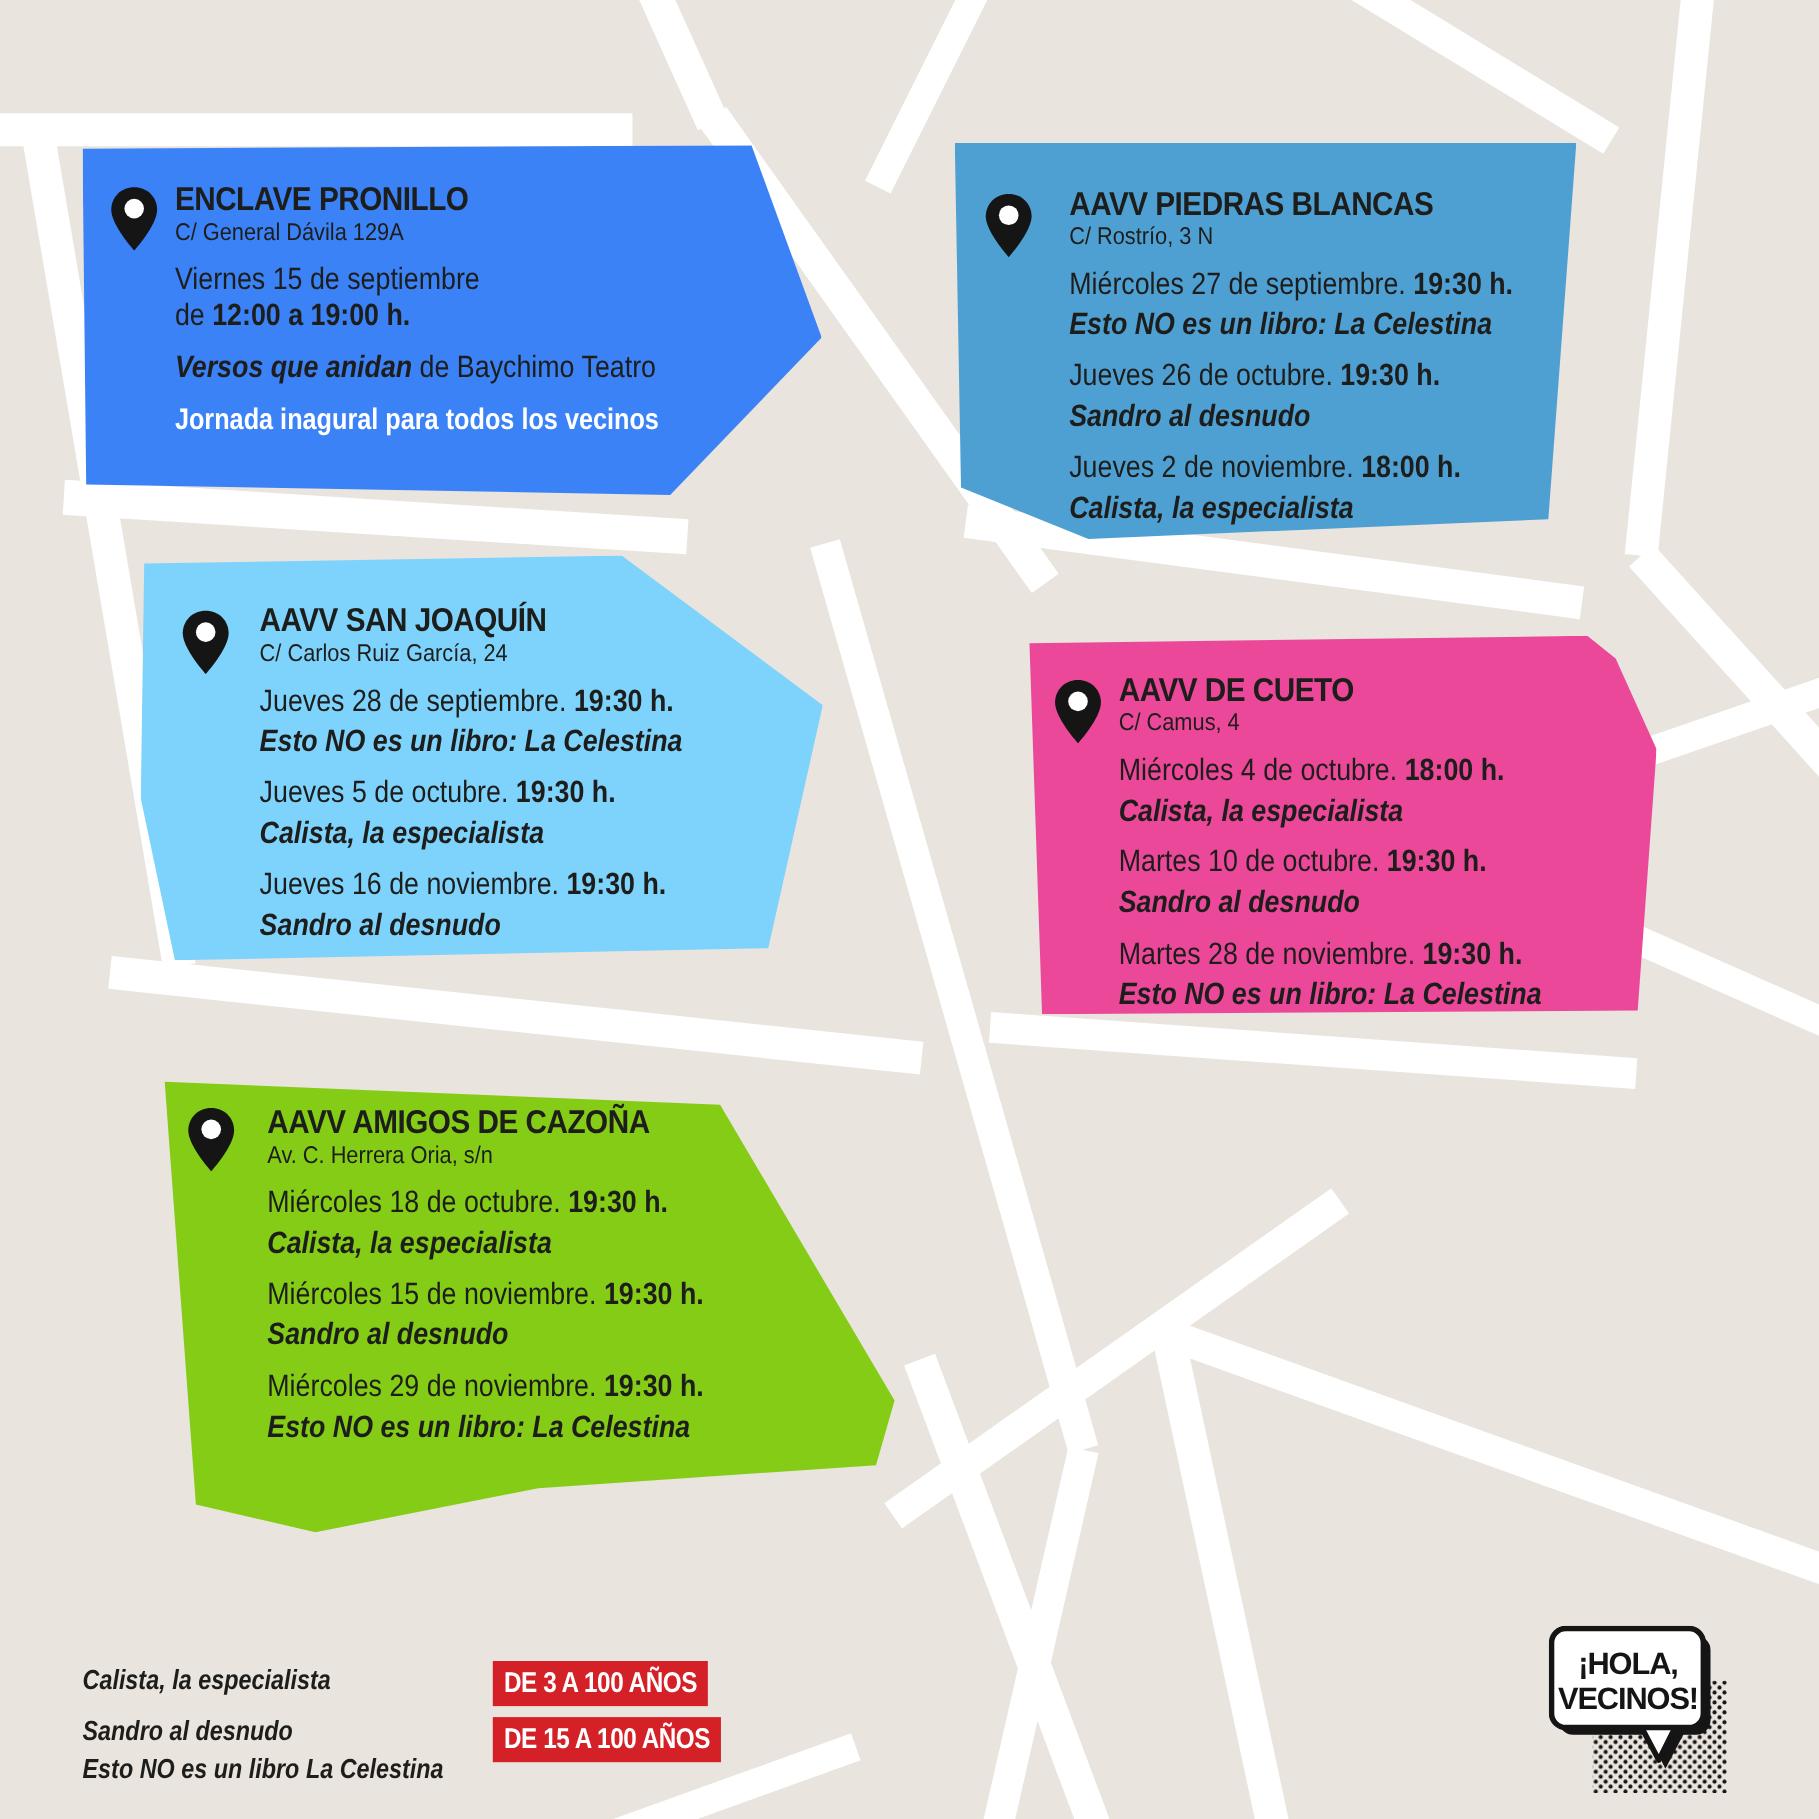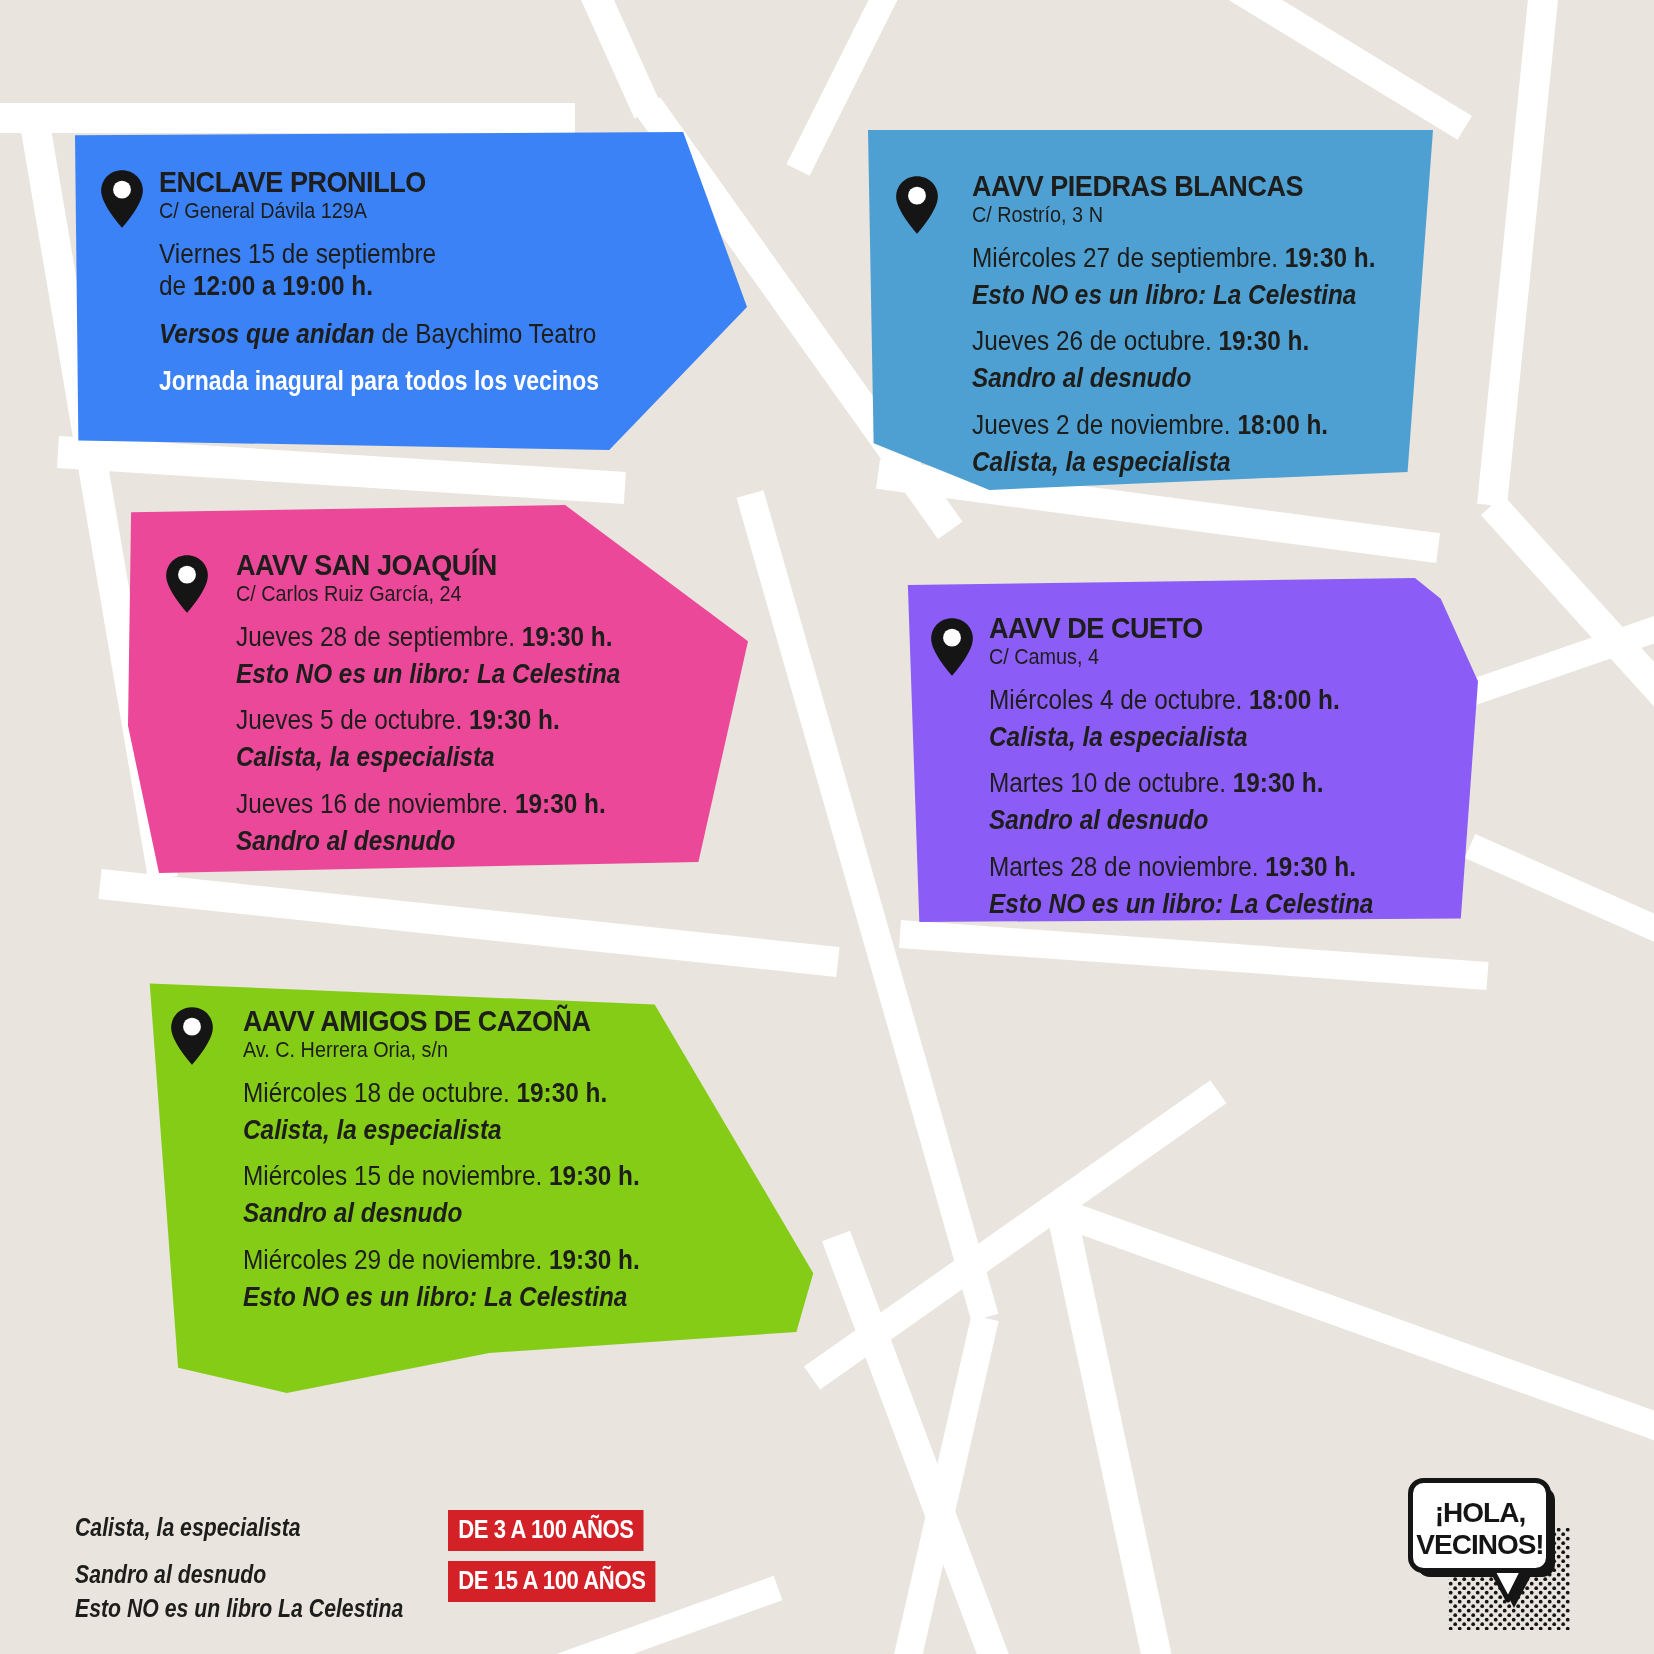--- a/index.html
+++ b/index.html
@@ -98,21 +98,21 @@
         <div class="date sx"><span>Jueves 26 de octubre.</span> <b>19:30 h.</b></div>
         <div class="show sx">Sandro al desnudo</div>
       </div>
       <div class="ev">
         <div class="date sx"><span>Jueves 2 de noviembre.</span> <b>18:00 h.</b></div>
         <div class="show sx">Calista, la especialista</div>
       </div>
     </div>
   </div>
 
-  <div class="block" style="left: 128px; top: 505px; width: 620px; height: 368px; clip-path: polygon(0.5% 2%, 70.5% 0%, 100% 37%, 92% 97%, 5% 100%, 0% 60%); background: #ec4899;">
+  <div class="block" style="left: 128px; top: 505px; width: 620px; height: 368px; clip-path: polygon(0.5% 2%, 70.5% 0%, 100% 37%, 92% 97%, 5% 100%, 0% 60%); background: #7dd3fc;">
     <svg class="pin" style="left:36px; top:48px;" width="46" height="62" viewBox="0 0 32 42">
       <path d="M16 1C7.7 1 1.5 7.3 1.5 15.2 1.5 25 16 41 16 41s14.5-16 14.5-25.8C30.5 7.3 24.3 1 16 1z" fill="#151515"></path>
       <circle cx="16" cy="14.5" r="6.2" fill="#ffffff"></circle>
     </svg>
     <div class="content" style="left:108px; top:44px;">
       <div class="vtitle">AAVV SAN JOAQUÍN</div>
       <div class="vaddr">C/ Carlos Ruiz García, 24</div>
       <div class="ev">
         <div class="date sx"><span>Jueves 28 de septiembre.</span> <b>19:30 h.</b></div>
         <div class="show sx">Esto NO es un libro: La Celestina</div>
@@ -121,21 +121,21 @@
         <div class="date sx"><span>Jueves 5 de octubre.</span> <b>19:30 h.</b></div>
         <div class="show sx">Calista, la especialista</div>
       </div>
       <div class="ev">
         <div class="date sx"><span>Jueves 16 de noviembre.</span> <b>19:30 h.</b></div>
         <div class="show sx">Sandro al desnudo</div>
       </div>
     </div>
   </div>
 
-  <div class="block" style="left: 905px; top: 578px; width: 573px; height: 344px; clip-path: polygon(0.5% 2%, 89% 0%, 93.5% 6%, 100% 30%, 97% 99%, 2.5% 100%); background: #8b5cf6;">
+  <div class="block" style="left: 933px; top: 578px; width: 573px; height: 344px; clip-path: polygon(0.5% 2%, 89% 0%, 93.5% 6%, 100% 30%, 97% 99%, 2.5% 100%); background: #ec4899;">
     <svg class="pin" style="left:24px; top:38px;" width="46" height="62" viewBox="0 0 32 42">
       <path d="M16 1C7.7 1 1.5 7.3 1.5 15.2 1.5 25 16 41 16 41s14.5-16 14.5-25.8C30.5 7.3 24.3 1 16 1z" fill="#151515"></path>
       <circle cx="16" cy="14.5" r="6.2" fill="#ffffff"></circle>
     </svg>
     <div class="content" style="left:84px; top:34px;">
       <div class="vtitle">AAVV DE CUETO</div>
       <div class="vaddr">C/ Camus, 4</div>
       <div class="ev">
         <div class="date sx"><span>Miércoles 4 de octubre.</span> <b>18:00 h.</b></div>
         <div class="show sx">Calista, la especialista</div>

